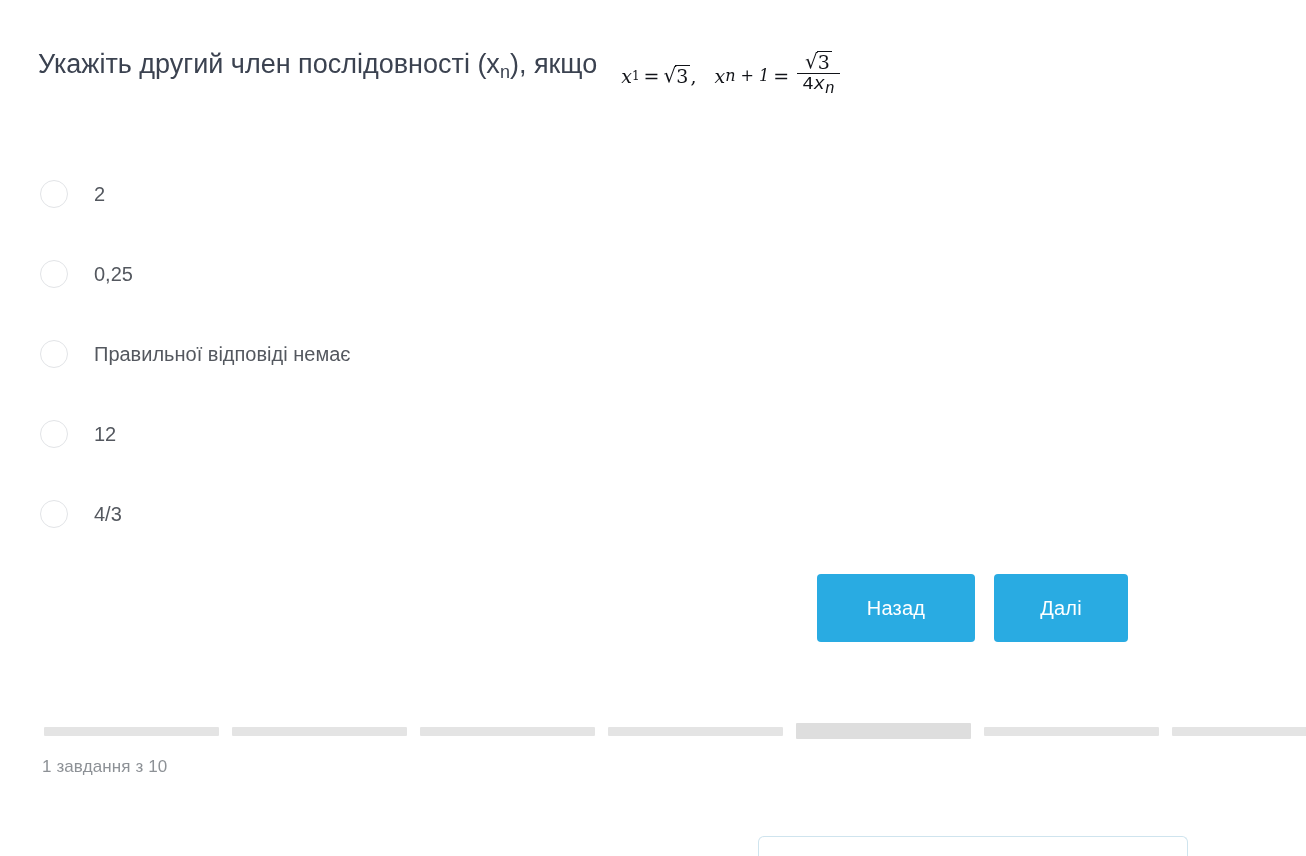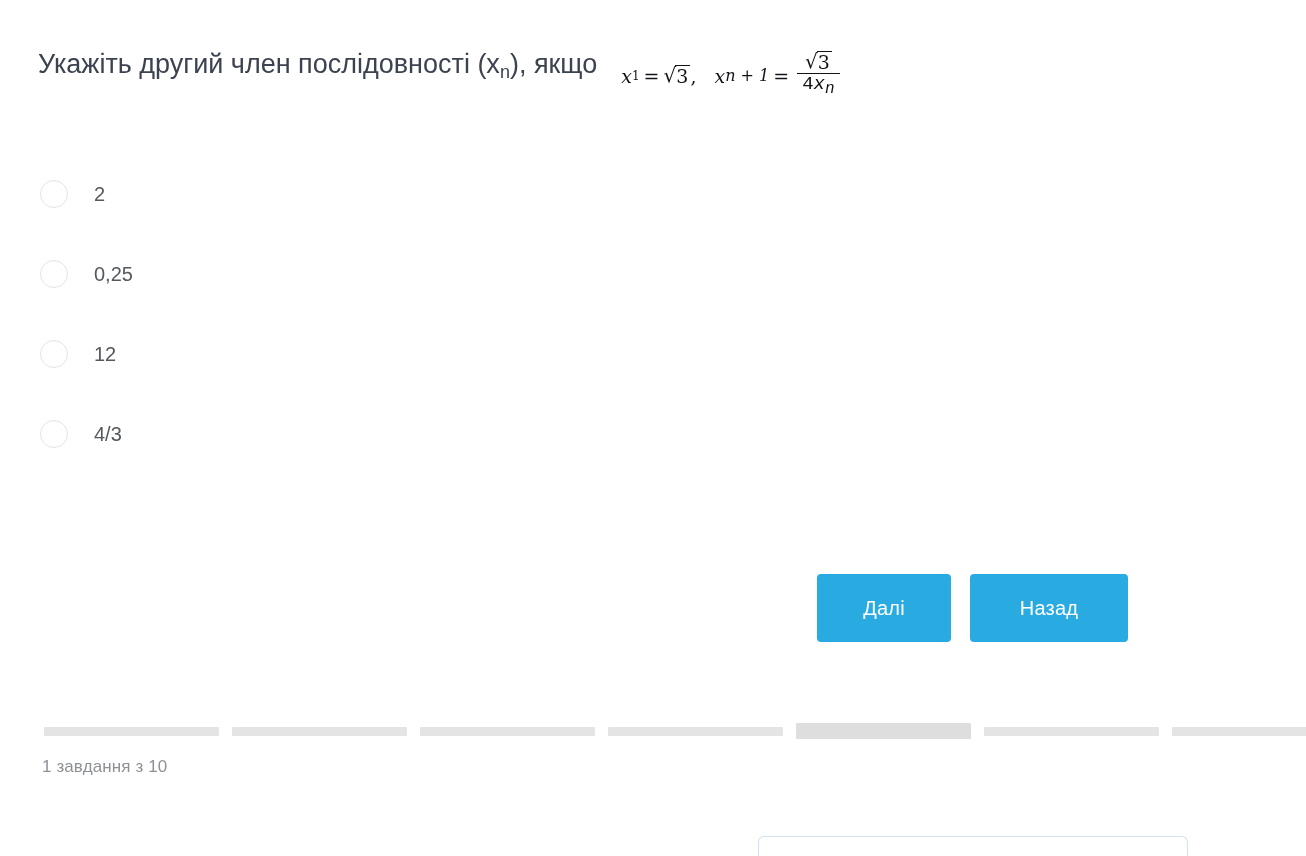--- a/index.html
+++ b/index.html
@@ -239,31 +239,35 @@
     <div class="option">
       <span class="radio"></span>
       <span class="option-label">2</span>
     </div>
     <div class="option">
       <span class="radio"></span>
       <span class="option-label">0,25</span>
     </div>
     <div class="option">
       <span class="radio"></span>
+      <span class="option-label">Правильної відповіді немає</span>
+    </div>
+    <div class="option">
+      <span class="radio"></span>
       <span class="option-label">12</span>
     </div>
     <div class="option">
       <span class="radio"></span>
       <span class="option-label">4/3</span>
     </div>
   </div>
 
 <div class="nav-buttons">
+  <button class="nav-btn back">Назад</button>
   <button class="nav-btn next">Далі</button>
-  <button class="nav-btn back">Назад</button>
 </div>
 
 <div class="progress" id="progress-bar">
     <span class="seg" style="left: 0px; width: 175px; background: rgb(228, 228, 228);"></span>
     <span class="seg" style="left: 188px; width: 175px; background: rgb(228, 228, 228);"></span>
     <span class="seg" style="left: 376px; width: 175px; background: rgb(228, 228, 228);"></span>
     <span class="seg" style="left: 564px; width: 175px; background: rgb(228, 228, 228);"></span>
     <span class="seg active" style="left: 752px; width: 175px; background: rgb(222, 222, 222);"></span>
     <span class="seg" style="left: 940px; width: 175px; background: rgb(228, 228, 228);"></span>
     <span class="seg" style="left: 1128px; width: 175px; background: rgb(228, 228, 228);"></span>

